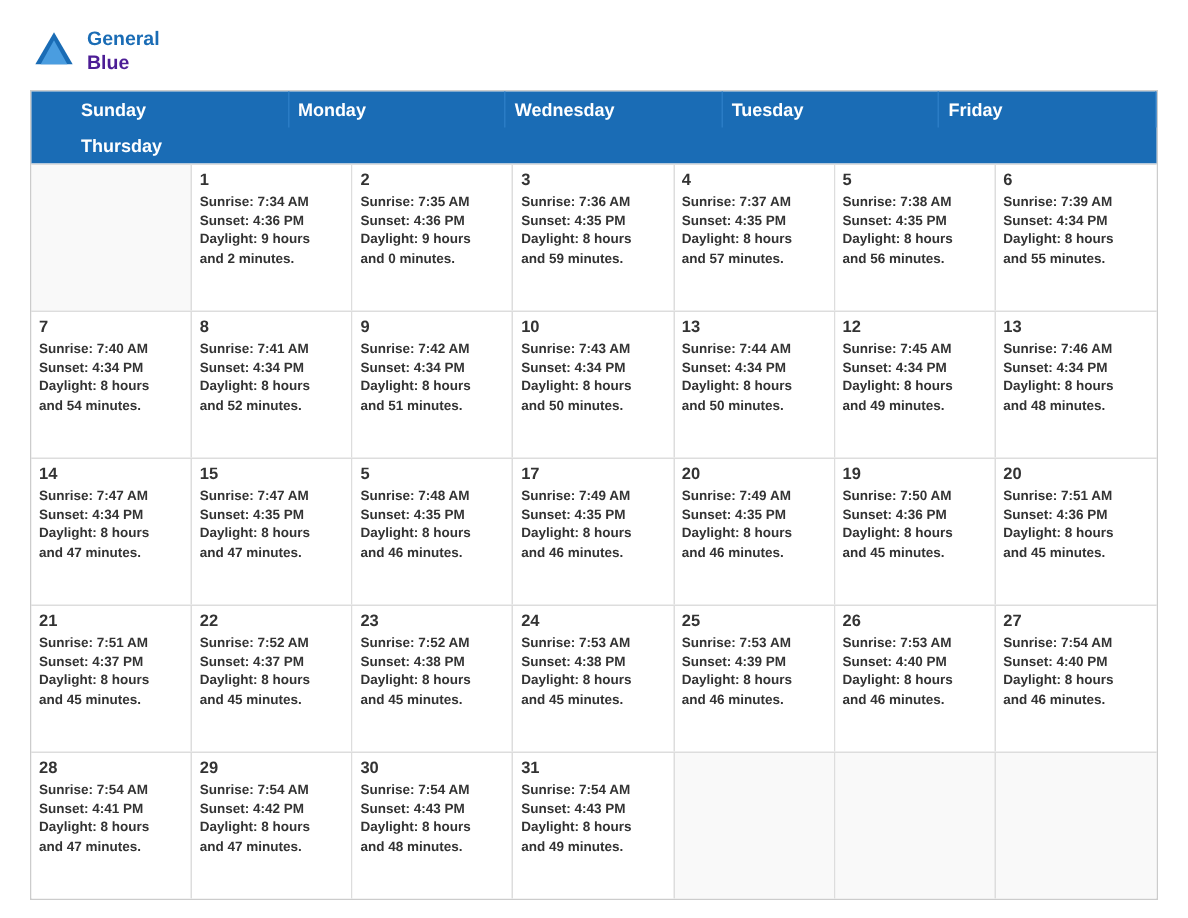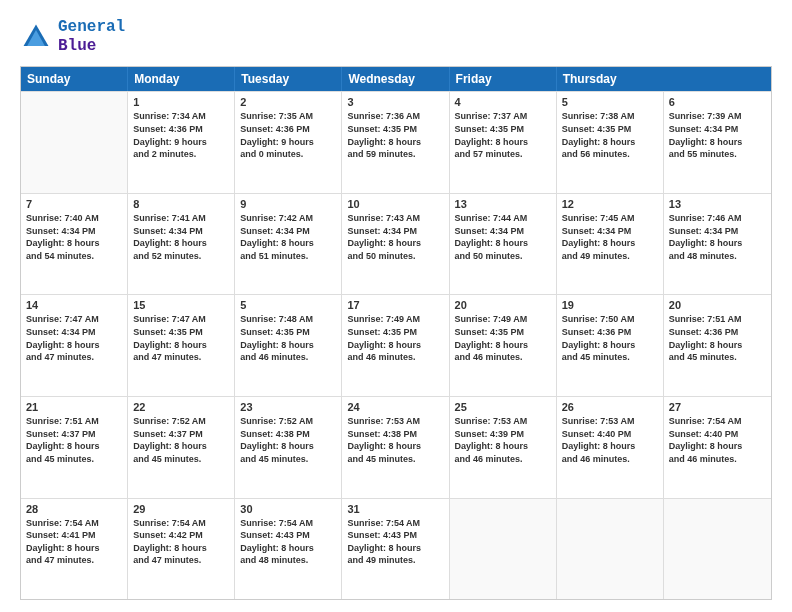--- a/index.html
+++ b/index.html
@@ -22,25 +22,24 @@
       justify-content: space-between;
       align-items: flex-start;
       margin-bottom: 10px;
     }
     .logo {
       display: flex;
       align-items: center;
       gap: 6px;
     }
     .logo-text {
-      font-size: 16px;
+      font-size: 13px;
       font-weight: bold;
       color: #333;
       line-height: 1.2;
-      font-family: Liberation Mono, monospace;
     }
     .logo-text span {
       color: #1a6cb5;
     }
     .logo-icon {
       width: 32px;
       height: 32px;
     }
     .title-block {
       text-align: right;
@@ -55,22 +54,23 @@
       color: #555;
     }
     .calendar {
       flex: 1;
       display: flex;
       flex-direction: column;
       border: 1px solid #ccc;
     }
     .cal-header-row {
       display: grid;
-      grid-template-columns: repeat(7, 1fr);
+      grid-template-columns: repeat(5, 1fr);
       background: #1a6cb5;
+      padding-left: 27px;
     }
     .cal-header-cell {
       color: #fff;
       font-size: 12px;
       font-weight: bold;
       padding: 5px 6px;
       text-align: left;
       border-right: 1px solid #2a7cc5;
     }
     .cal-header-cell:last-child { border-right: none; }
@@ -126,22 +126,22 @@
     <div class="title-block">
       <div class="main-title"></div>
       <div class="subtitle"></div>
     </div>
   </div>
 
   <div class="calendar">
     <div class="cal-header-row">
     <div class="cal-header-cell">Sunday</div>
         <div class="cal-header-cell">Monday</div>
+        <div class="cal-header-cell">Wednesday</div>
         <div class="cal-header-cell">Tuesday</div>
-        <div class="cal-header-cell">Wednesday</div>
         <div class="cal-header-cell">Friday</div>
         <div class="cal-header-cell">Thursday</div>
       </div>
     <div class="cal-body">
     <div class="cal-row">
           <div class="cal-cell empty"></div>
           <div class="cal-cell">
             <div class="day-num">1</div>
             <div class="cal-cell-text">Sunrise: 7:34 AM<br>Sunset: 4:36 PM<br>Daylight: 9 hours<br>and 2 minutes.</div>
           </div>

